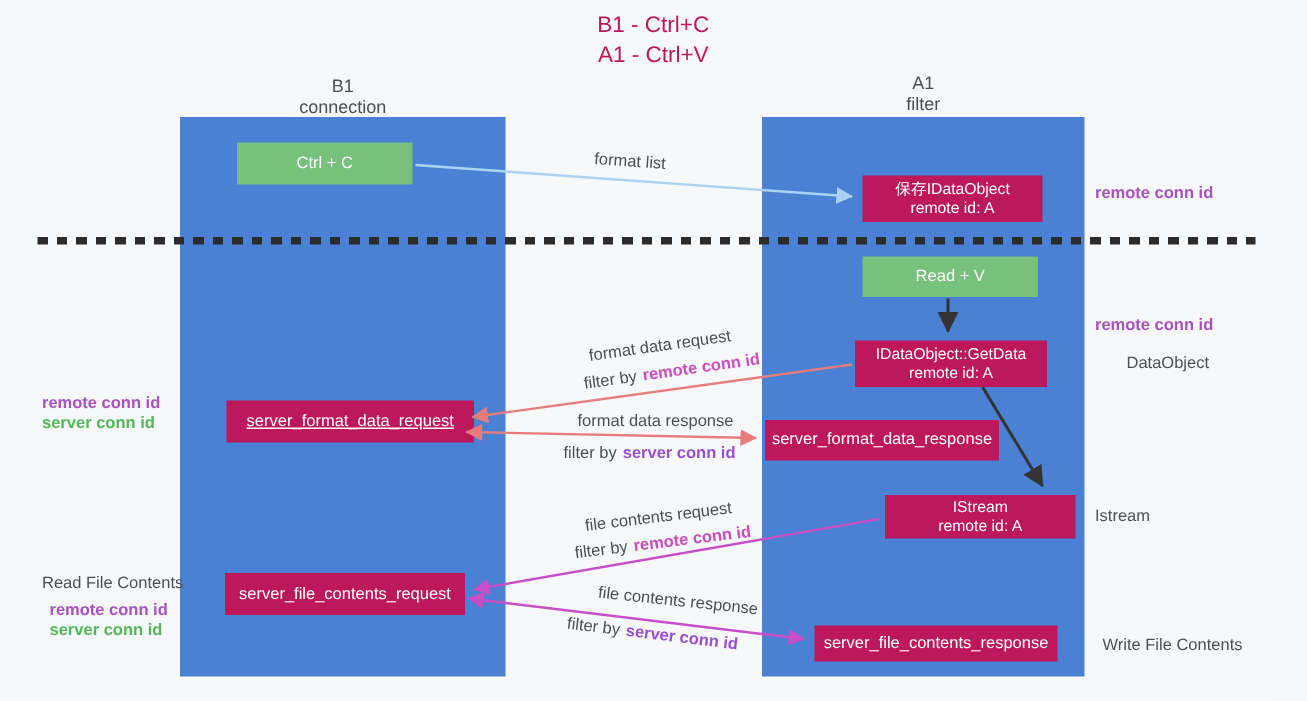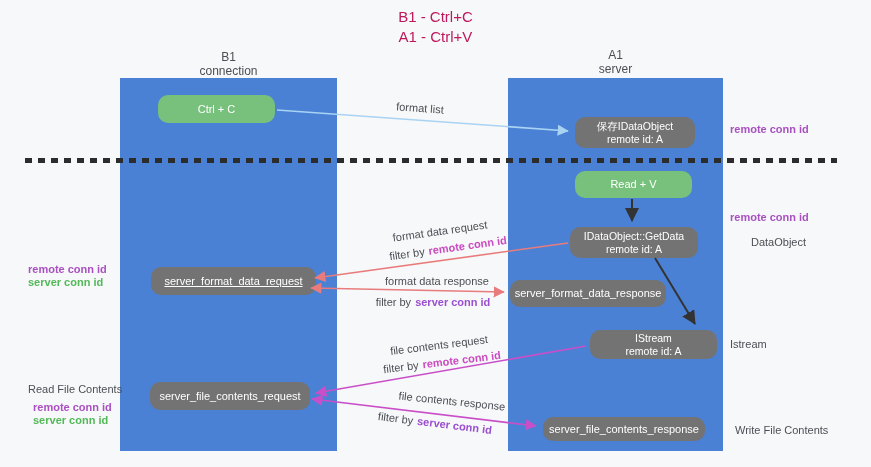--- a/index.html
+++ b/index.html
@@ -22,23 +22,23 @@
   .lifeline-right { left:508px; width:215px; }
   
   .divider {
     position:absolute; left:25px; top:158px; width:812px; height:5px; z-index:3;
     background:repeating-linear-gradient(90deg,#2c2c2c 0 7px,transparent 7px 13px);
   }
   
   .node {
     position:absolute; z-index:2; display:flex; flex-direction:column;
     align-items:center; justify-content:center;
-    color:#fff; text-align:center; line-height:13px;border-radius:10px;
-  }
-  .orange { background:#737373; }
+    color:#fff; text-align:center; line-height:13px;
+  }
+  .orange { background:#be185d; }
   .green  { background:#77c17c; }
   .fs11 { font-size:11px; } .fs10 { font-size:10.5px; }
   #ctrl-c   { left:158px; top:95px;  width:117px; height:28px; }
   #save-obj { left:575px; top:117px; width:120px; height:31px; }
   #ctrl-v   { left:575px; top:171px; width:117px; height:27px; }
   #getdata  { left:570px; top:227px; width:128px; height:31px; }
   #fmt-req  { left:151px; top:267px; width:165px; height:28px;text-decoration:underline; }
   #fmt-resp { left:510px; top:280px; width:156px; height:27px; }
   #istream  { left:590px; top:330px; width:127px; height:29px; }
   #file-req { left:150px; top:382px; width:160px; height:28px; }
@@ -85,21 +85,21 @@
     <div>B1 - Ctrl+C</div>
     <div>A1 - Ctrl+V</div>
   </div>
 
   <div class="hdr hdr-left">
     <div>B1</div>
     <div>connection</div>
   </div>
   <div class="hdr hdr-right">
     <div>A1</div>
-    <div>server</div>
+    <div>filter</div>
   </div>
 
   <div class="lifeline lifeline-left"></div>
   <div class="lifeline lifeline-right"></div>
 
   <div class="divider"></div>
 
   <div id="ctrl-c" class="node green fs11">
     <span>Ctrl + C</span>
   </div>

